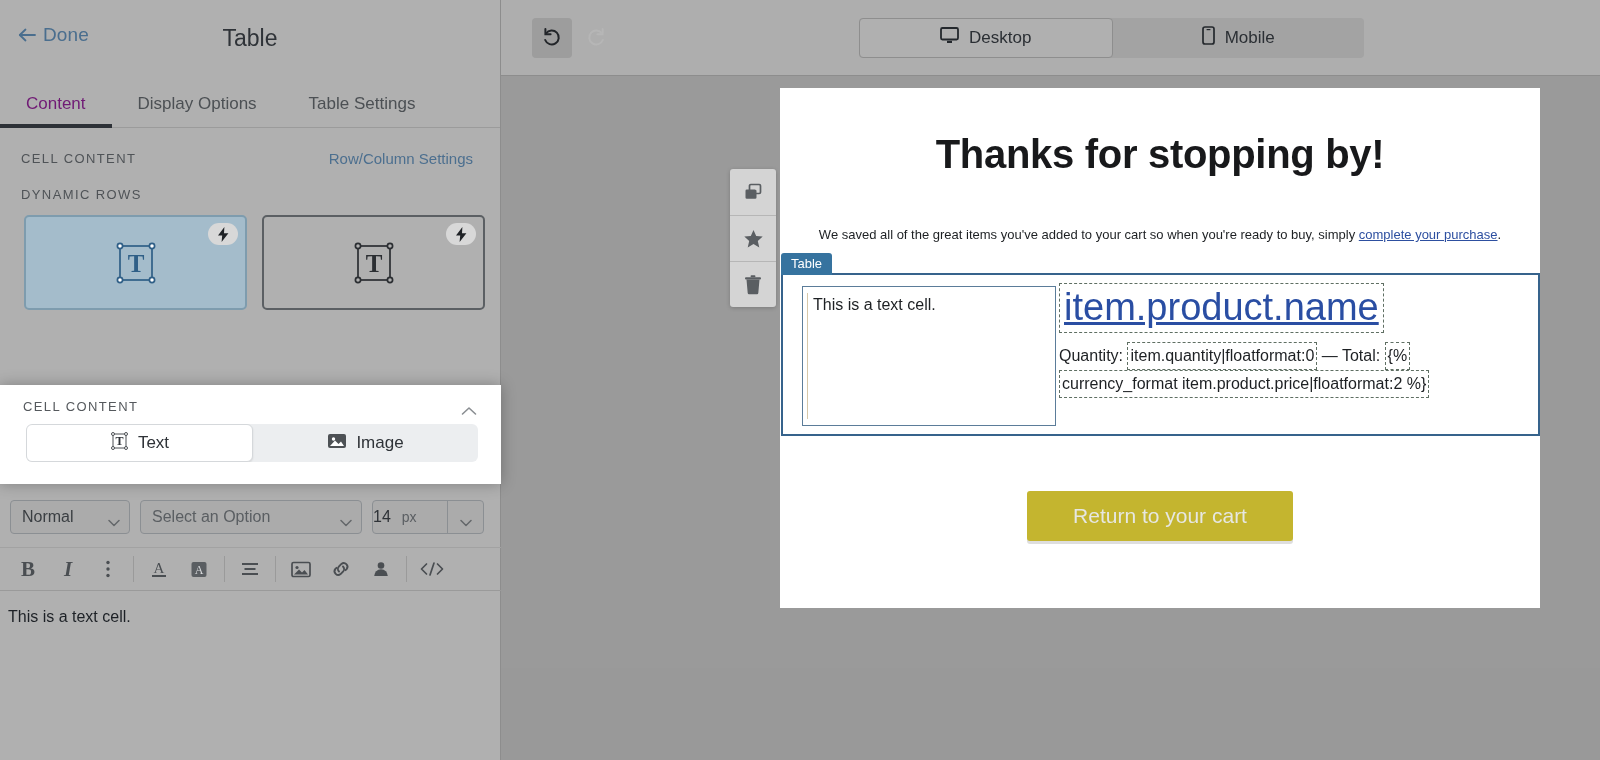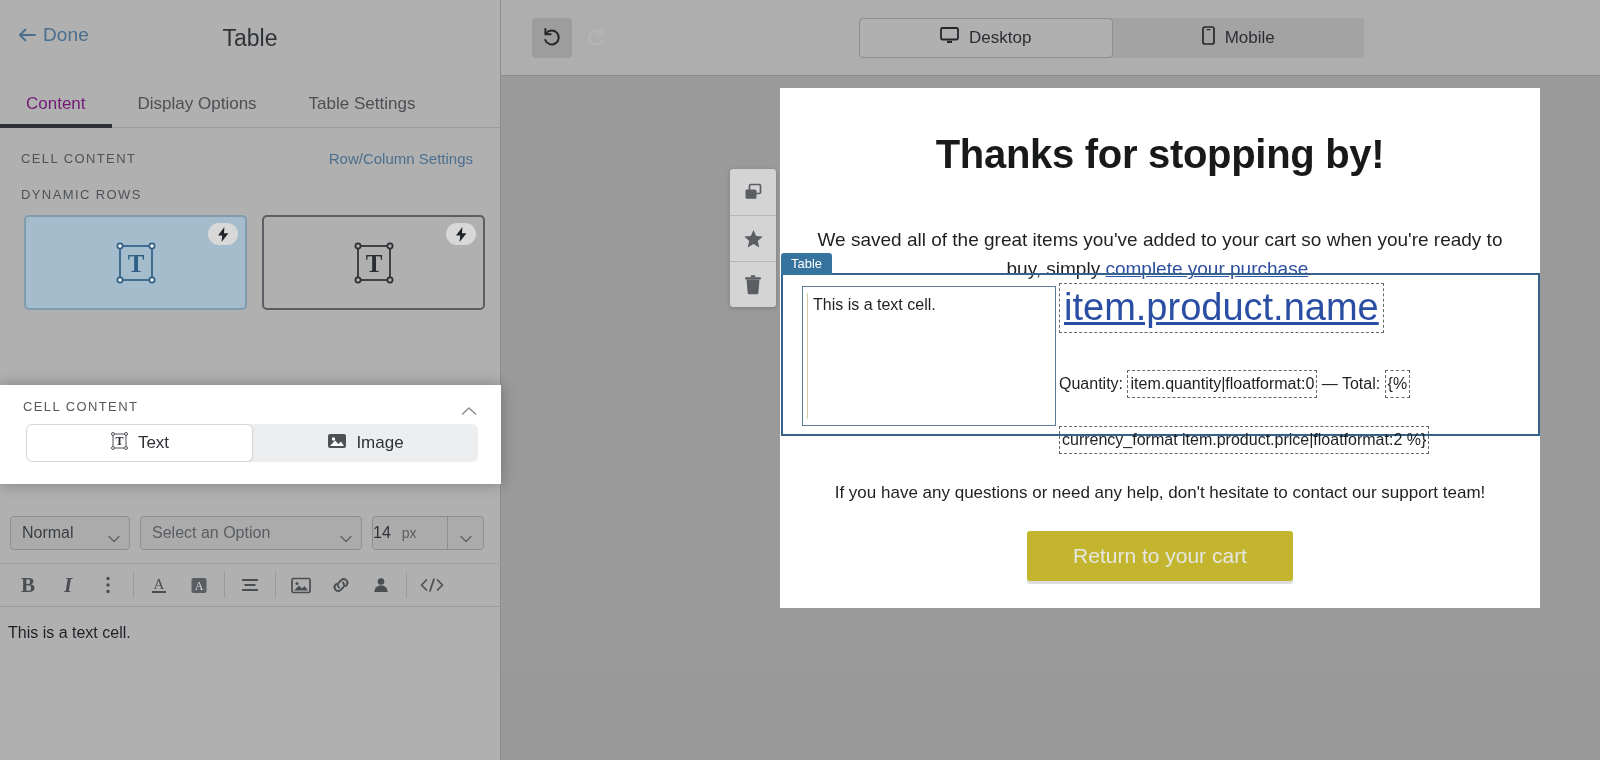--- a/index.html
+++ b/index.html
@@ -140,21 +140,21 @@
   .seg-btn.on {
     background: #ffffff;
     border: 1px solid #d5d8db;
     border-radius: 6px;
     box-shadow: 0 1px 2px rgba(0,0,0,.10);
   }
 
   
   .fmtrow {
     display: flex; align-items: center; gap: 10px;
-    padding: 32px 0 0 10px;
+    padding: 16px 0 0 10px;
   }
   .ddl {
     height: 34px; border: 1px solid #8b8f93;
     border-radius: 4px; background: #ababab;
     display: flex; align-items: center; justify-content: space-between;
     padding: 0 9px 0 11px;
     font-size: 16px; color: #3a3e42; cursor: pointer;
   }
   .ddl.normal { width: 120px; }
   .ddl.option { width: 222px; color: #5a5e62; }
@@ -246,21 +246,21 @@
     width: 760px; height: 520px;
     background: #ffffff;
   }
   .email-inner { padding: 44px 24px 0 24px; }
   .eh {
     text-align: center; font-size: 40px; font-weight: bold;
     color: #18191b; letter-spacing: -.3px;
   }
   .ebody {
     margin-top: 48px;
-    font-size: 19px; color: #1d2023; line-height: 1.55;
+    font-size: 13px; color: #1d2023; line-height: 1.55;
     text-align: center;
   }
   .elink {
     color: #2d4fa0; text-decoration: underline;
   }
   .efoot {
     margin-top: 20px; text-align: center;
     font-size: 17px; color: #1d2023;
   }
   .cta-wrap { text-align: center; margin-top: 28px; }
@@ -318,21 +318,21 @@
   .prodname {
     font-size: 38px; color: #2a4ea3;
     text-decoration: underline;
     padding: 2px 4px 3px 4px;
     display: inline-block;
   }
   .qtyline {
     margin-top: 9px;
     font-size: 16px; color: #1d2023; line-height: 1.62;
   }
-  .qtyline .tok { padding: 0 2px; margin-top: 28px; }
+  .qtyline .tok { padding: 0 2px; }
 
   
   .item-tools {
     position: absolute; left: 229px; top: 93px;
     width: 46px;
     background: #d4d4d4;
     border-radius: 3px;
     box-shadow: 0 1px 4px rgba(0,0,0,.20);
     z-index: 5;
   }
@@ -624,21 +624,20 @@
 
       <div class="email-card">
         <div class="email-inner">
           <div class="eh">Thanks for stopping by!</div>
           <div class="ebody">
             <span>We saved all of the great items you've added to your cart so when you're ready to buy, simply </span><a class="elink" href="#">complete your purchase</a><span>.</span>
           </div>
         </div>
 
         <div style="position:absolute; left:24px; right:24px; top:375px;">
-          <div class="efoot">If you have any questions or need any help, don't hesitate to contact our support team!</div>
           <div class="cta-wrap">
             <span class="cta">Return to your cart</span>
           </div>
         </div>
       </div>
 
 
       <div class="item-tools">
         <div class="it-btn">
           <svg width="20" height="20" viewBox="0 0 20 20">

